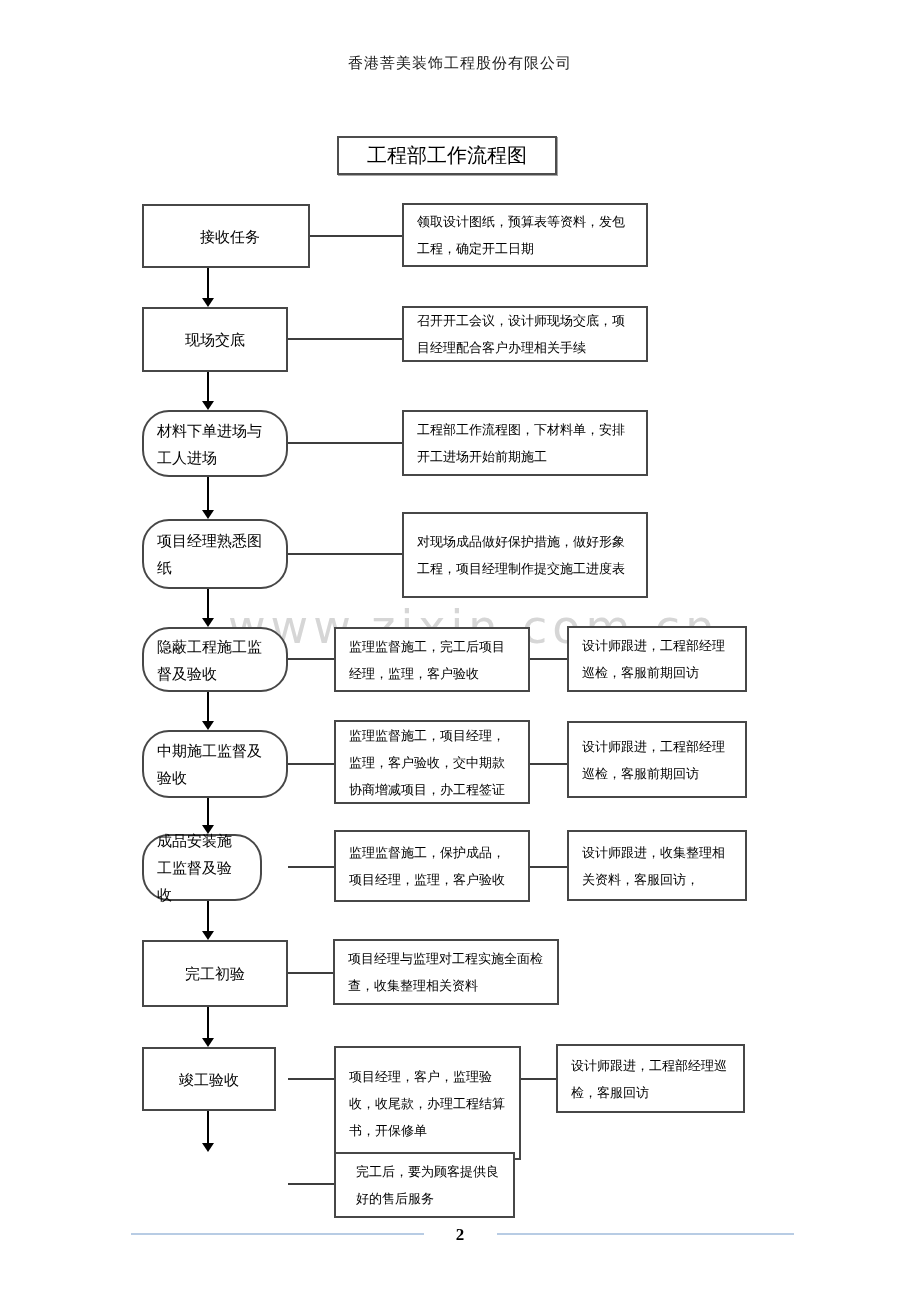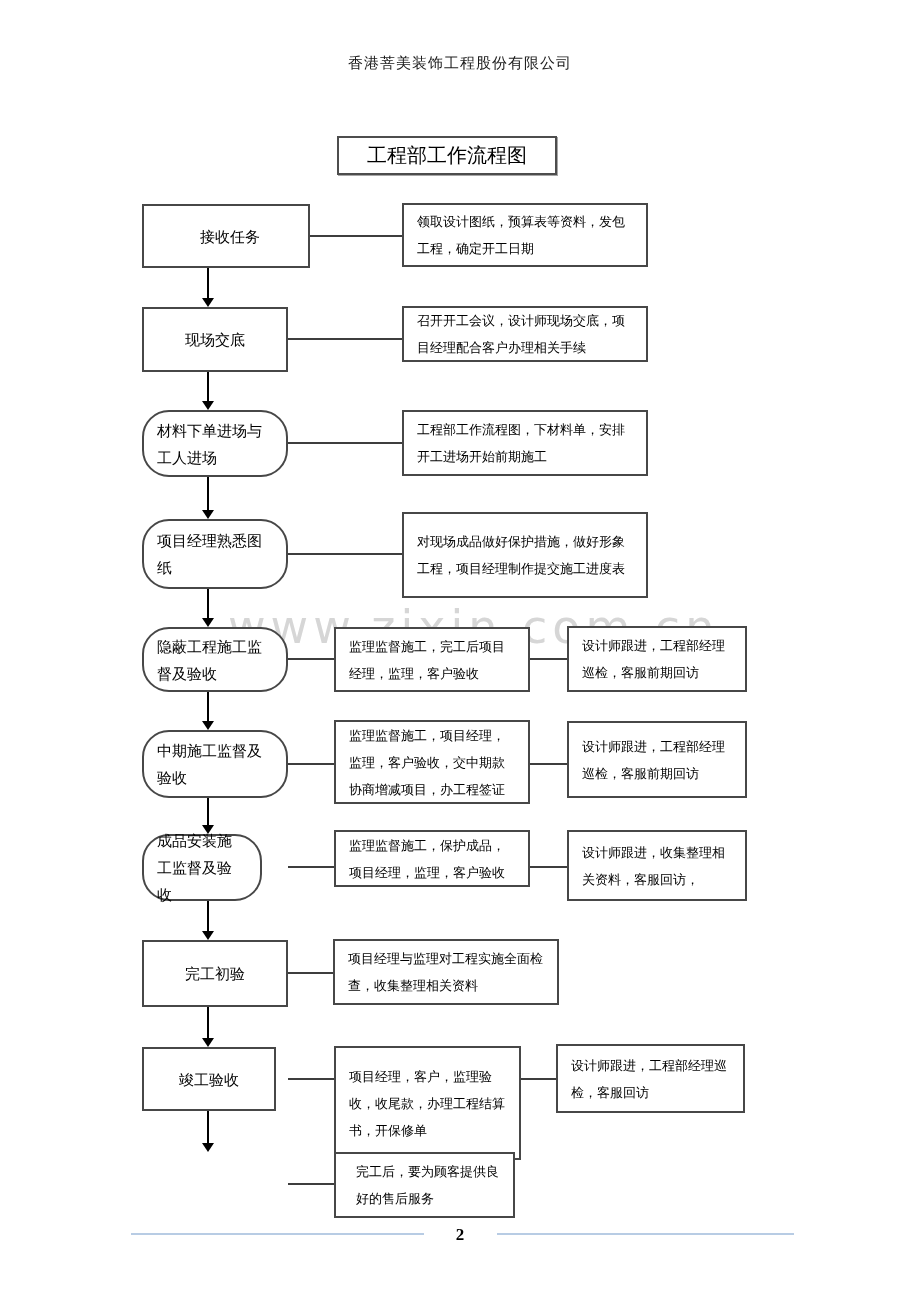--- a/index.html
+++ b/index.html
@@ -182,21 +182,21 @@
     </div>
   <div class="box detail" style="left:402px; top:512px; width:246px; height:86px;">
     <span>对现场成品做好保护措施，做好形象工程，项目经理制作提交施工进度表</span>
     </div>
   <div class="box detail" style="left:334px; top:627px; width:196px; height:65px;">
     <span>监理监督施工，完工后项目经理，监理，客户验收</span>
     </div>
   <div class="box detail" style="left:334px; top:720px; width:196px; height:84px;">
     <span>监理监督施工，项目经理，监理，客户验收，交中期款协商增减项目，办工程签证</span>
     </div>
-  <div class="box detail" style="left:334px; top:830px; width:196px; height:57px;">
+  <div class="box detail" style="left:334px; top:830px; width:196px; height:72px;">
     <span>监理监督施工，保护成品，项目经理，监理，客户验收</span>
     </div>
   <div class="box detail" style="left:333px; top:939px; width:226px; height:66px;">
     <span>项目经理与监理对工程实施全面检查，收集整理相关资料</span>
     </div>
   <div class="box detail" style="left:334px; top:1046px; width:187px; height:114px;">
     <span>项目经理，客户，监理验收，收尾款，办理工程结算书，开保修单</span>
     </div>
   <div class="box detail" style="left:334px; top:1152px; width:181px; height:66px;padding-left:20px;">
     <span>完工后，要为顾客提供良好的售后服务</span>

